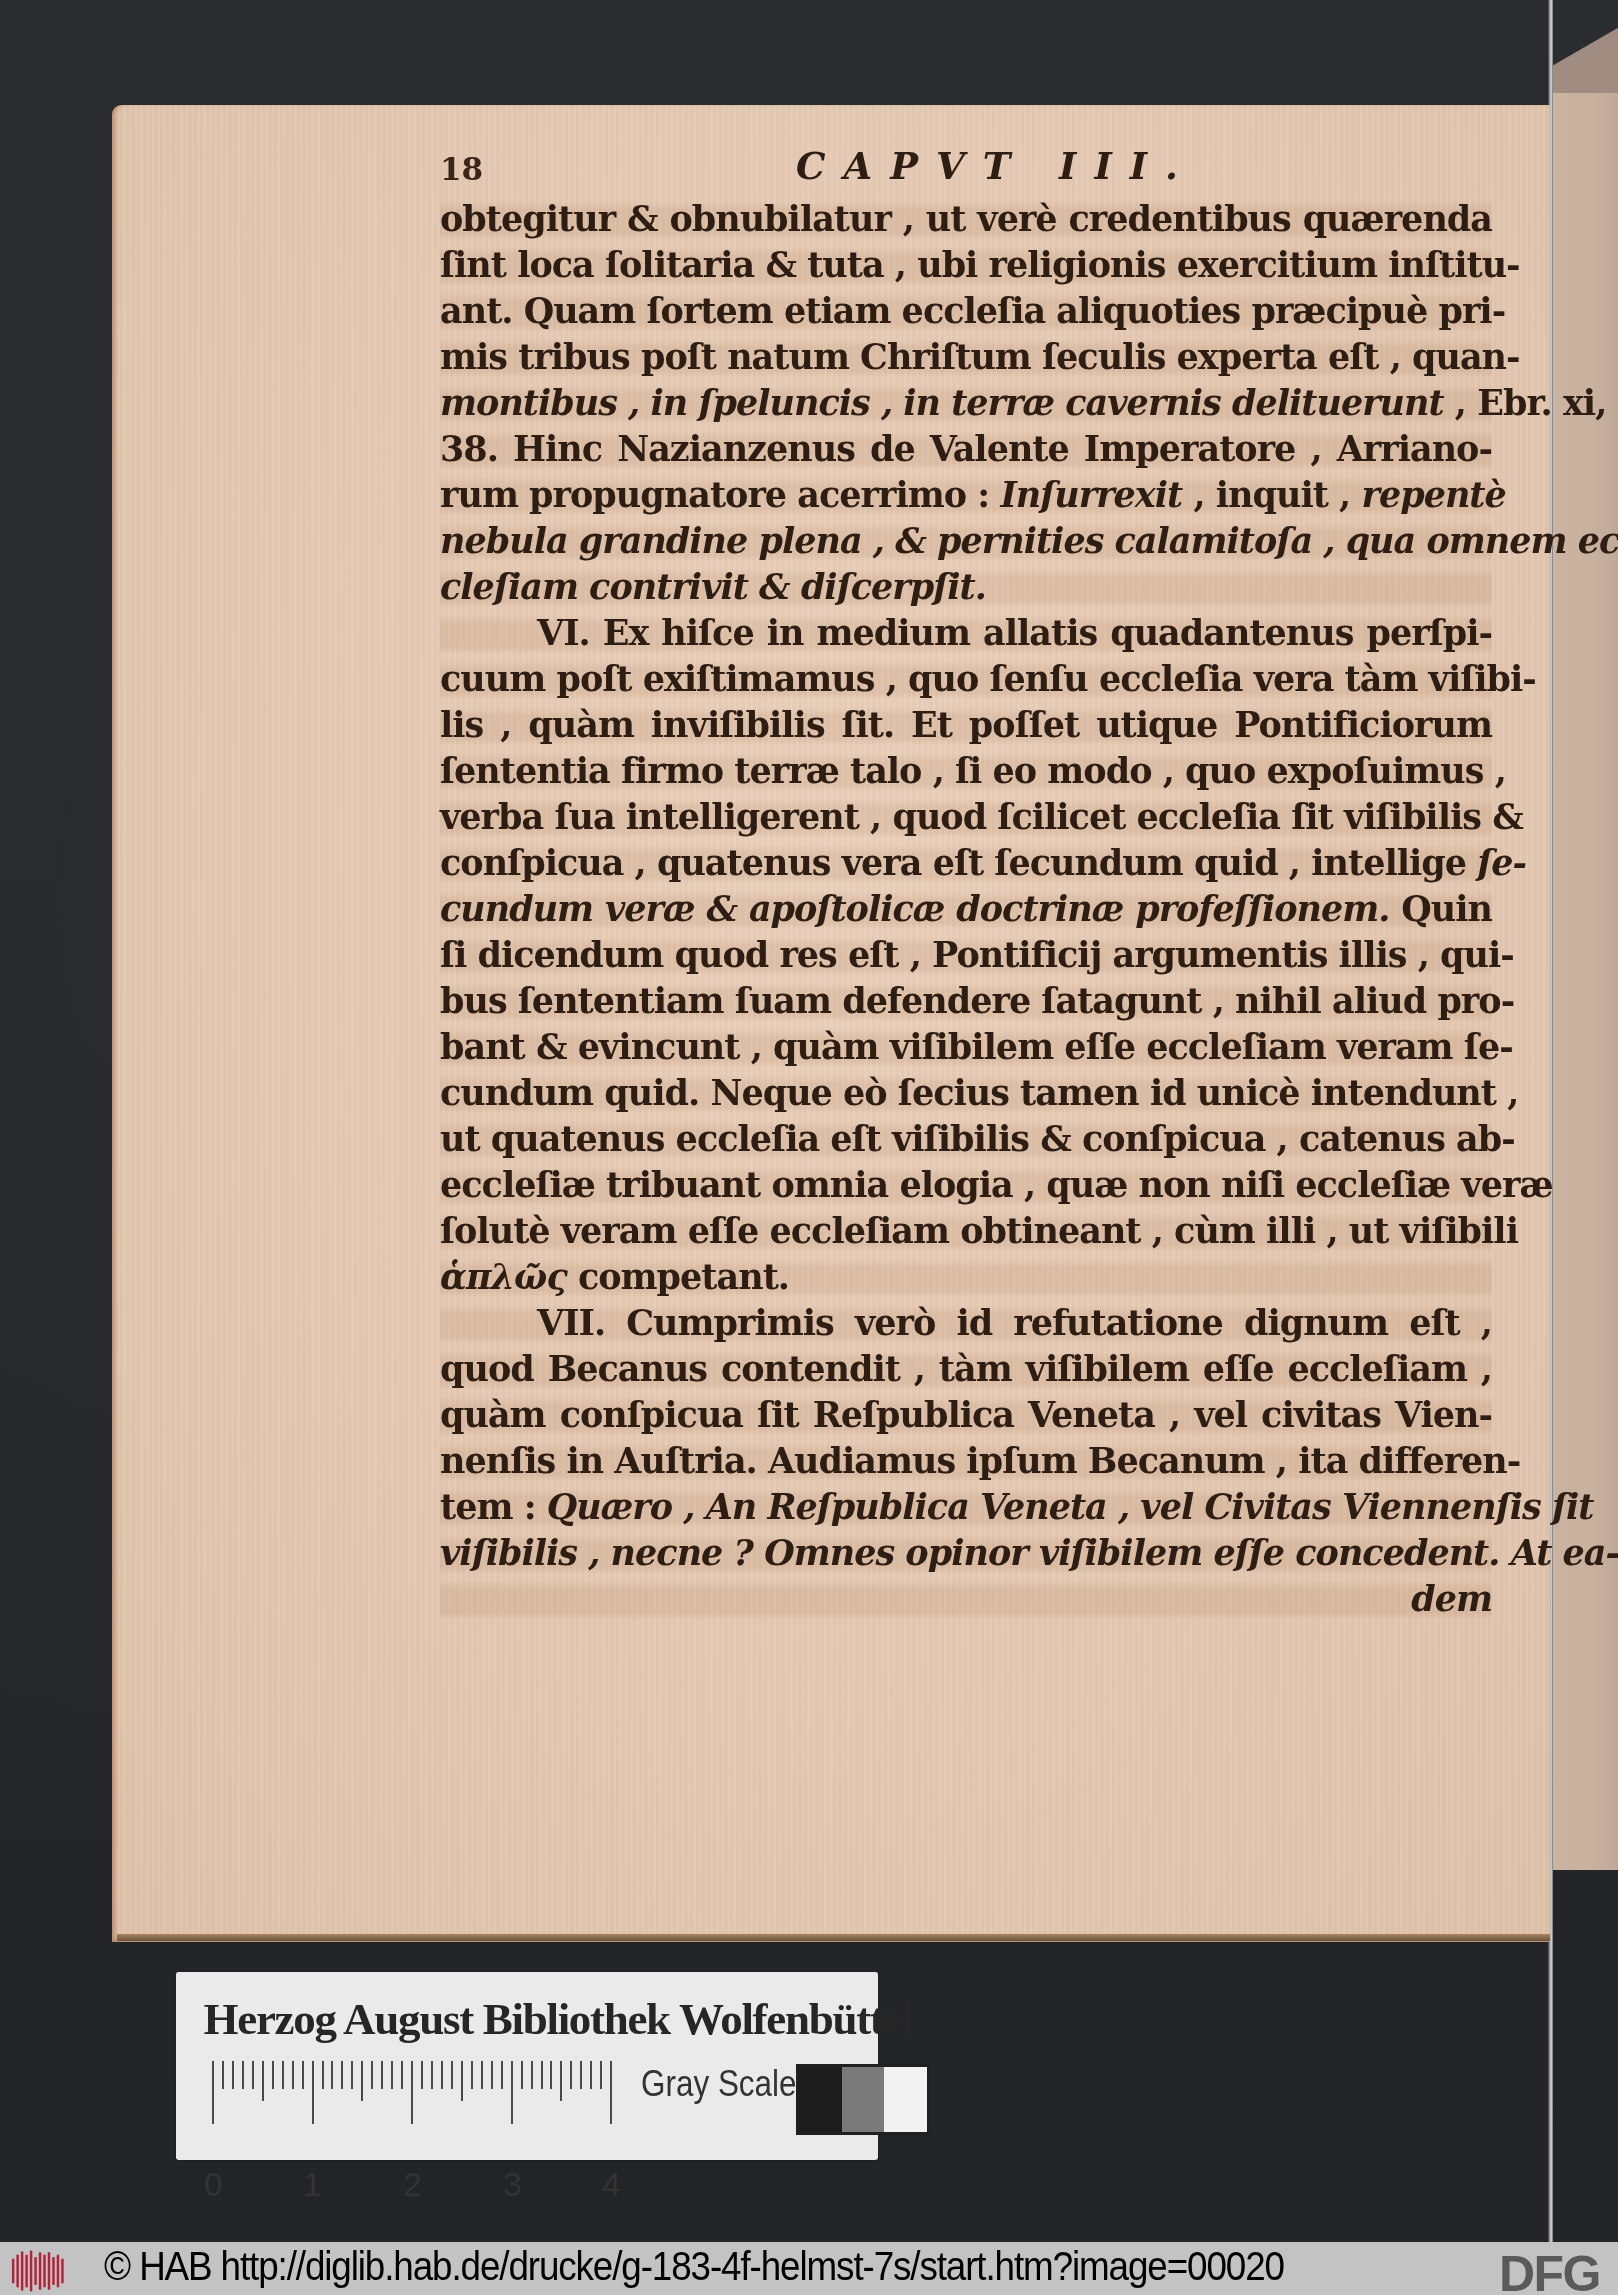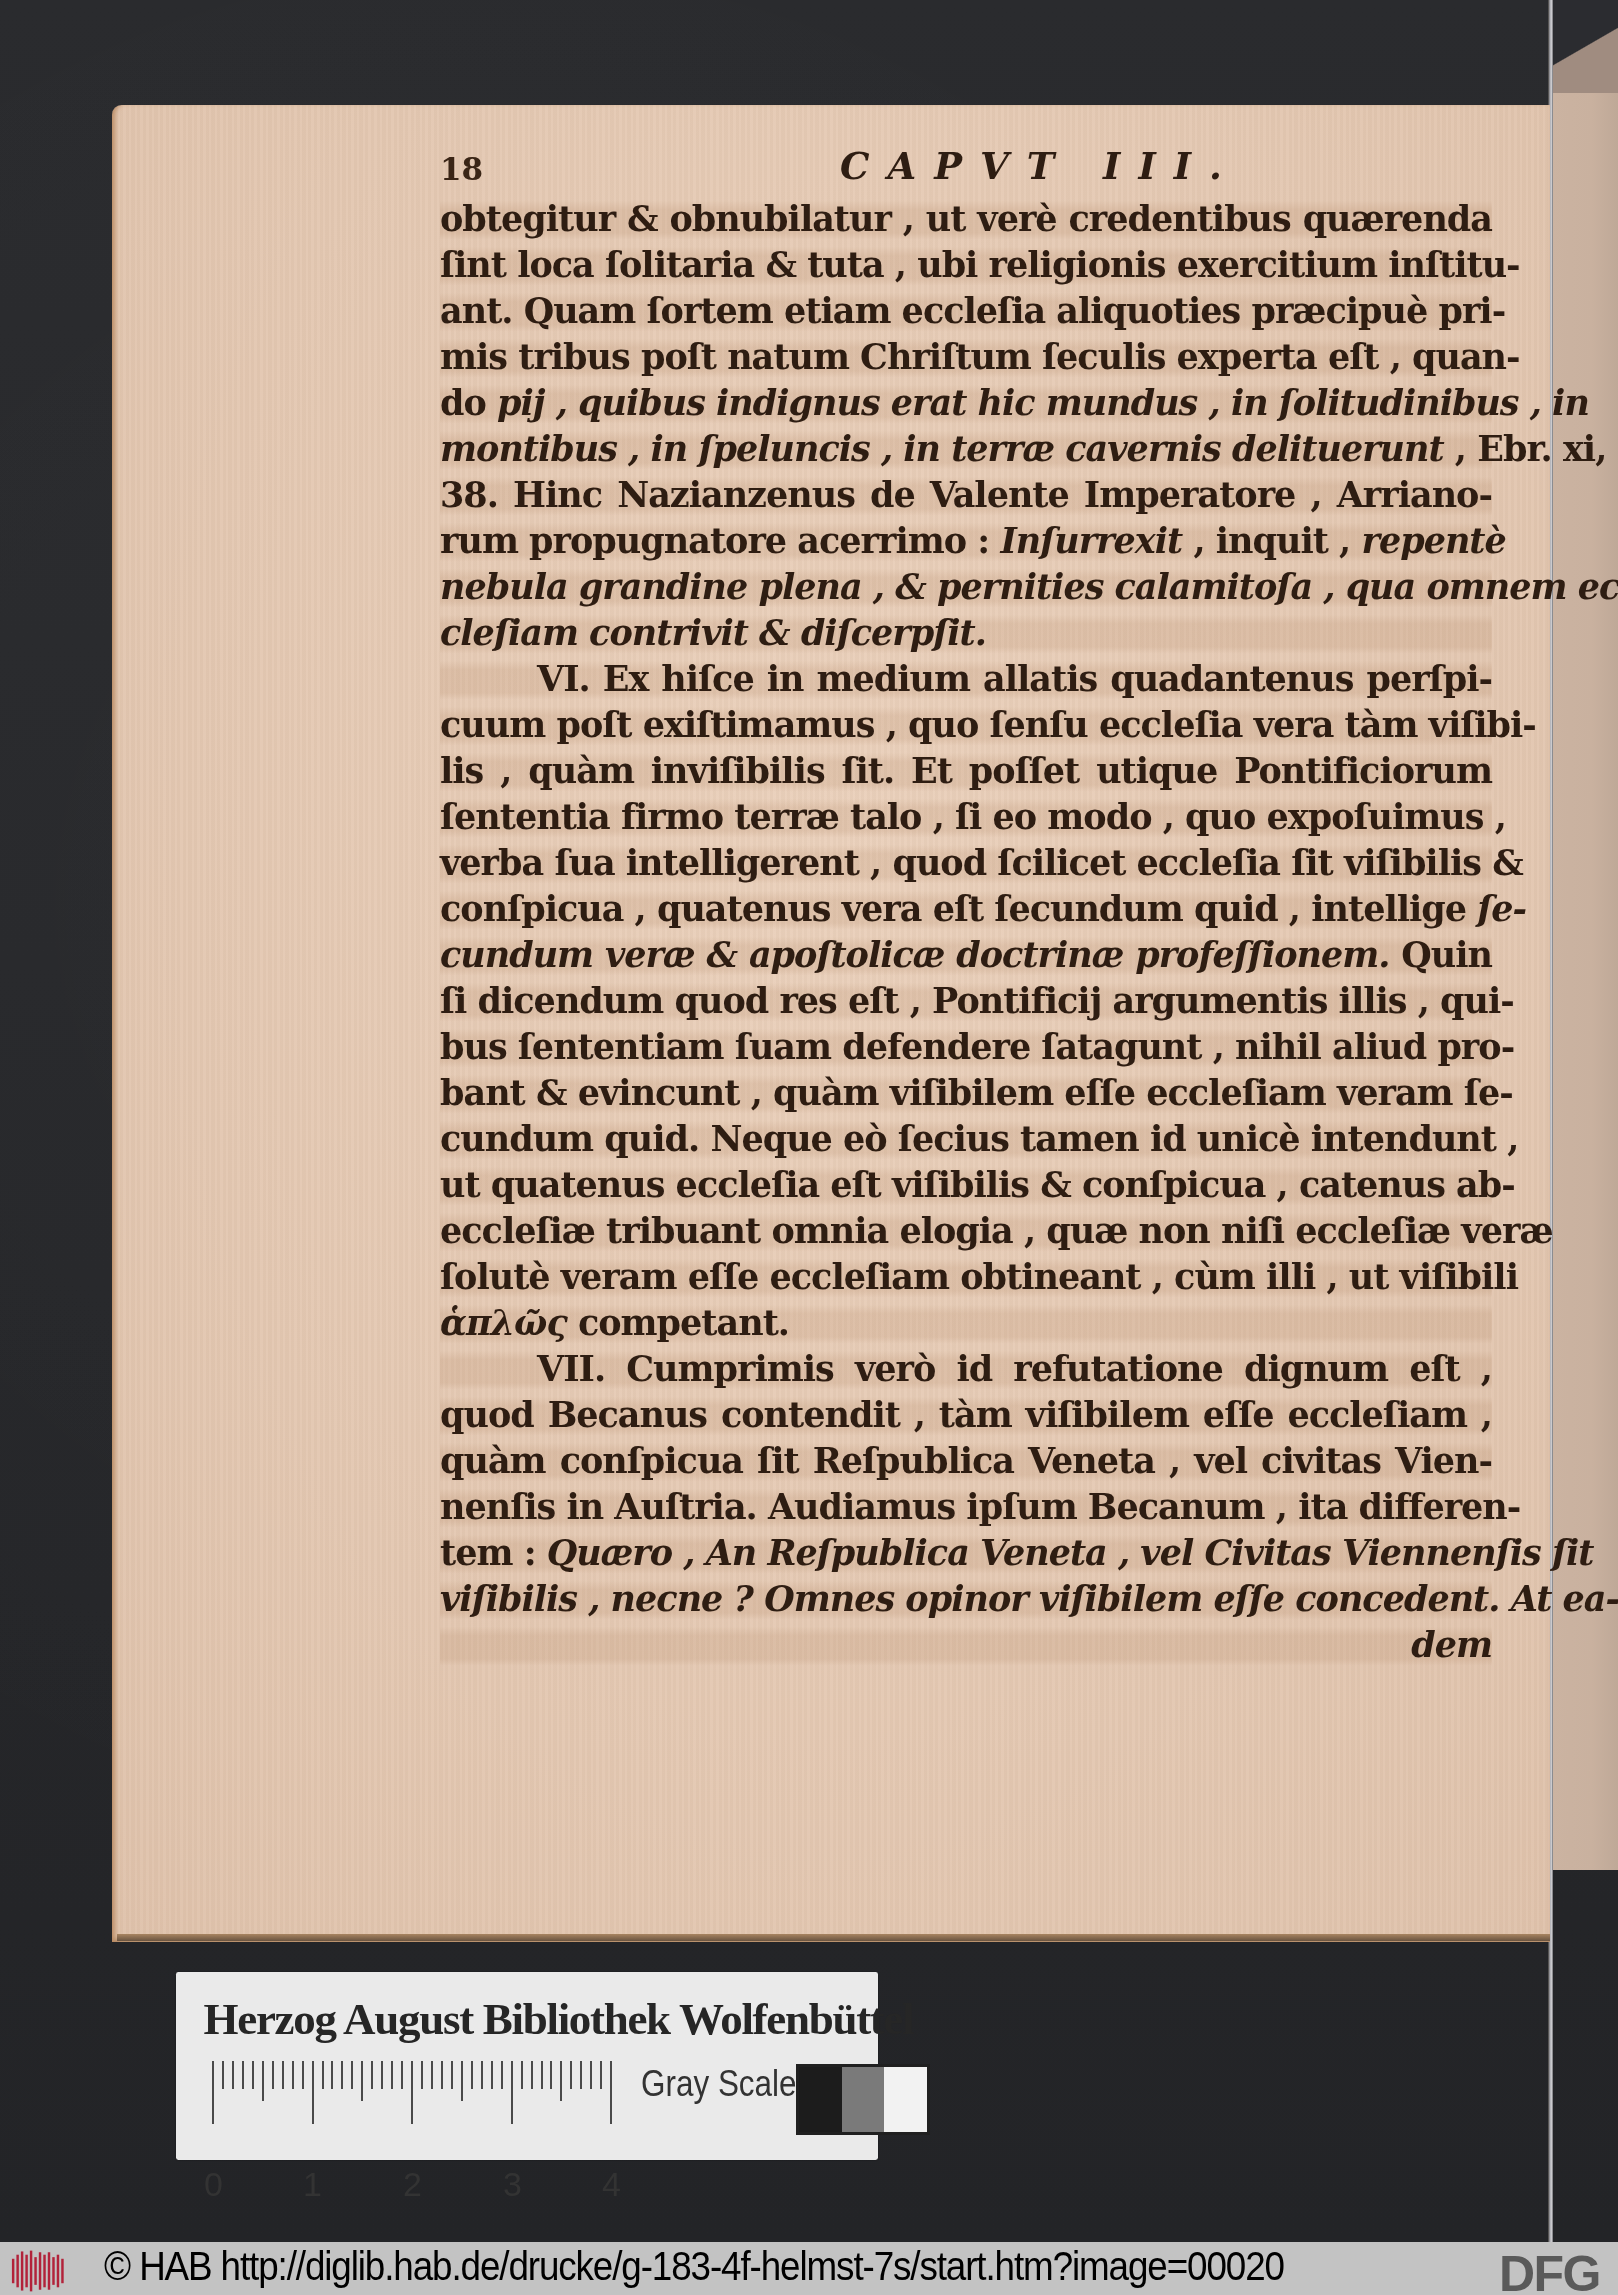--- a/index.html
+++ b/index.html
@@ -45,21 +45,21 @@
     font-family:"DejaVu Serif",serif; color:#2e1d12;
     font-weight:bold;
   }
   .header-row { position:relative; height:52px; }
   .page-number {
     position:absolute; left:0; top:6.5px; font-size:31px;
     color:#3a2516;
   }
   .running-head {
     position:absolute; left:356px; top:0; font-size:37px; font-style:italic;
-    letter-spacing:18px; font-weight:bold;margin-left:44px;
+    letter-spacing:18px; font-weight:bold;
   }
   .line {
     height:46px; line-height:46px; font-size:35px; white-space:nowrap;
     text-align:justify; text-align-last:justify;
     background:linear-gradient(180deg,transparent 10%,rgba(160,110,70,0.14) 30%,rgba(160,110,70,0.14) 80%,transparent 95%);
     letter-spacing:-1px;
   }
   .line.last { text-align-last:left; }
   .line.right { text-align-last:right; }
   .line .it { font-style:italic; }
@@ -119,21 +119,20 @@
 <div class="text-block">
   <div class="header-row">
     <span class="page-number">18</span>
     <span class="running-head">CAPVT III.</span>
   </div>
   <div id="lines">
       <div class="line"><span>obtegitur &amp; obnubilatur ,  ut verè credentibus quærenda</span></div>
       <div class="line"><span>ſint loca ſolitaria &amp; tuta , ubi religionis exercitium inſtitu-</span></div>
       <div class="line"><span>ant.  Quam ſortem etiam eccleſia aliquoties præcipuè pri-</span></div>
       <div class="line"><span>mis tribus poſt natum Chriſtum  ſeculis experta eſt , quan-</span></div>
-      <div class="line"><span>do </span><span class="it">pij , quibus indignus erat hic mundus ,  in ſolitudinibus , in</span></div>
       <div class="line"><span class="it">montibus , in ſpeluncis , in terræ cavernis delituerunt</span><span> , Ebr. xi,</span></div>
       <div class="line"><span>38.  Hinc Nazianzenus de Valente Imperatore , Arriano-</span></div>
       <div class="line"><span>rum propugnatore acerrimo : </span><span class="it">Inſurrexit</span><span> , inquit , </span><span class="it">repentè</span></div>
       <div class="line"><span class="it">nebula grandine plena , &amp; pernities calamitoſa , qua omnem ec-</span></div>
       <div class="line last"><span class="it">cleſiam contrivit &amp; diſcerpſit.</span></div>
       <div class="line"><span class="indent"></span><span>VI.     Ex hiſce in medium allatis quadantenus perſpi-</span></div>
       <div class="line"><span>cuum poſt exiſtimamus , quo ſenſu eccleſia vera tàm viſibi-</span></div>
       <div class="line"><span>lis , quàm inviſibilis ſit.   Et poſſet utique Pontificiorum</span></div>
       <div class="line"><span>ſententia firmo terræ talo , ſi eo modo , quo expoſuimus ,</span></div>
       <div class="line"><span>verba ſua intelligerent , quod ſcilicet eccleſia ſit viſibilis &amp;</span></div>

